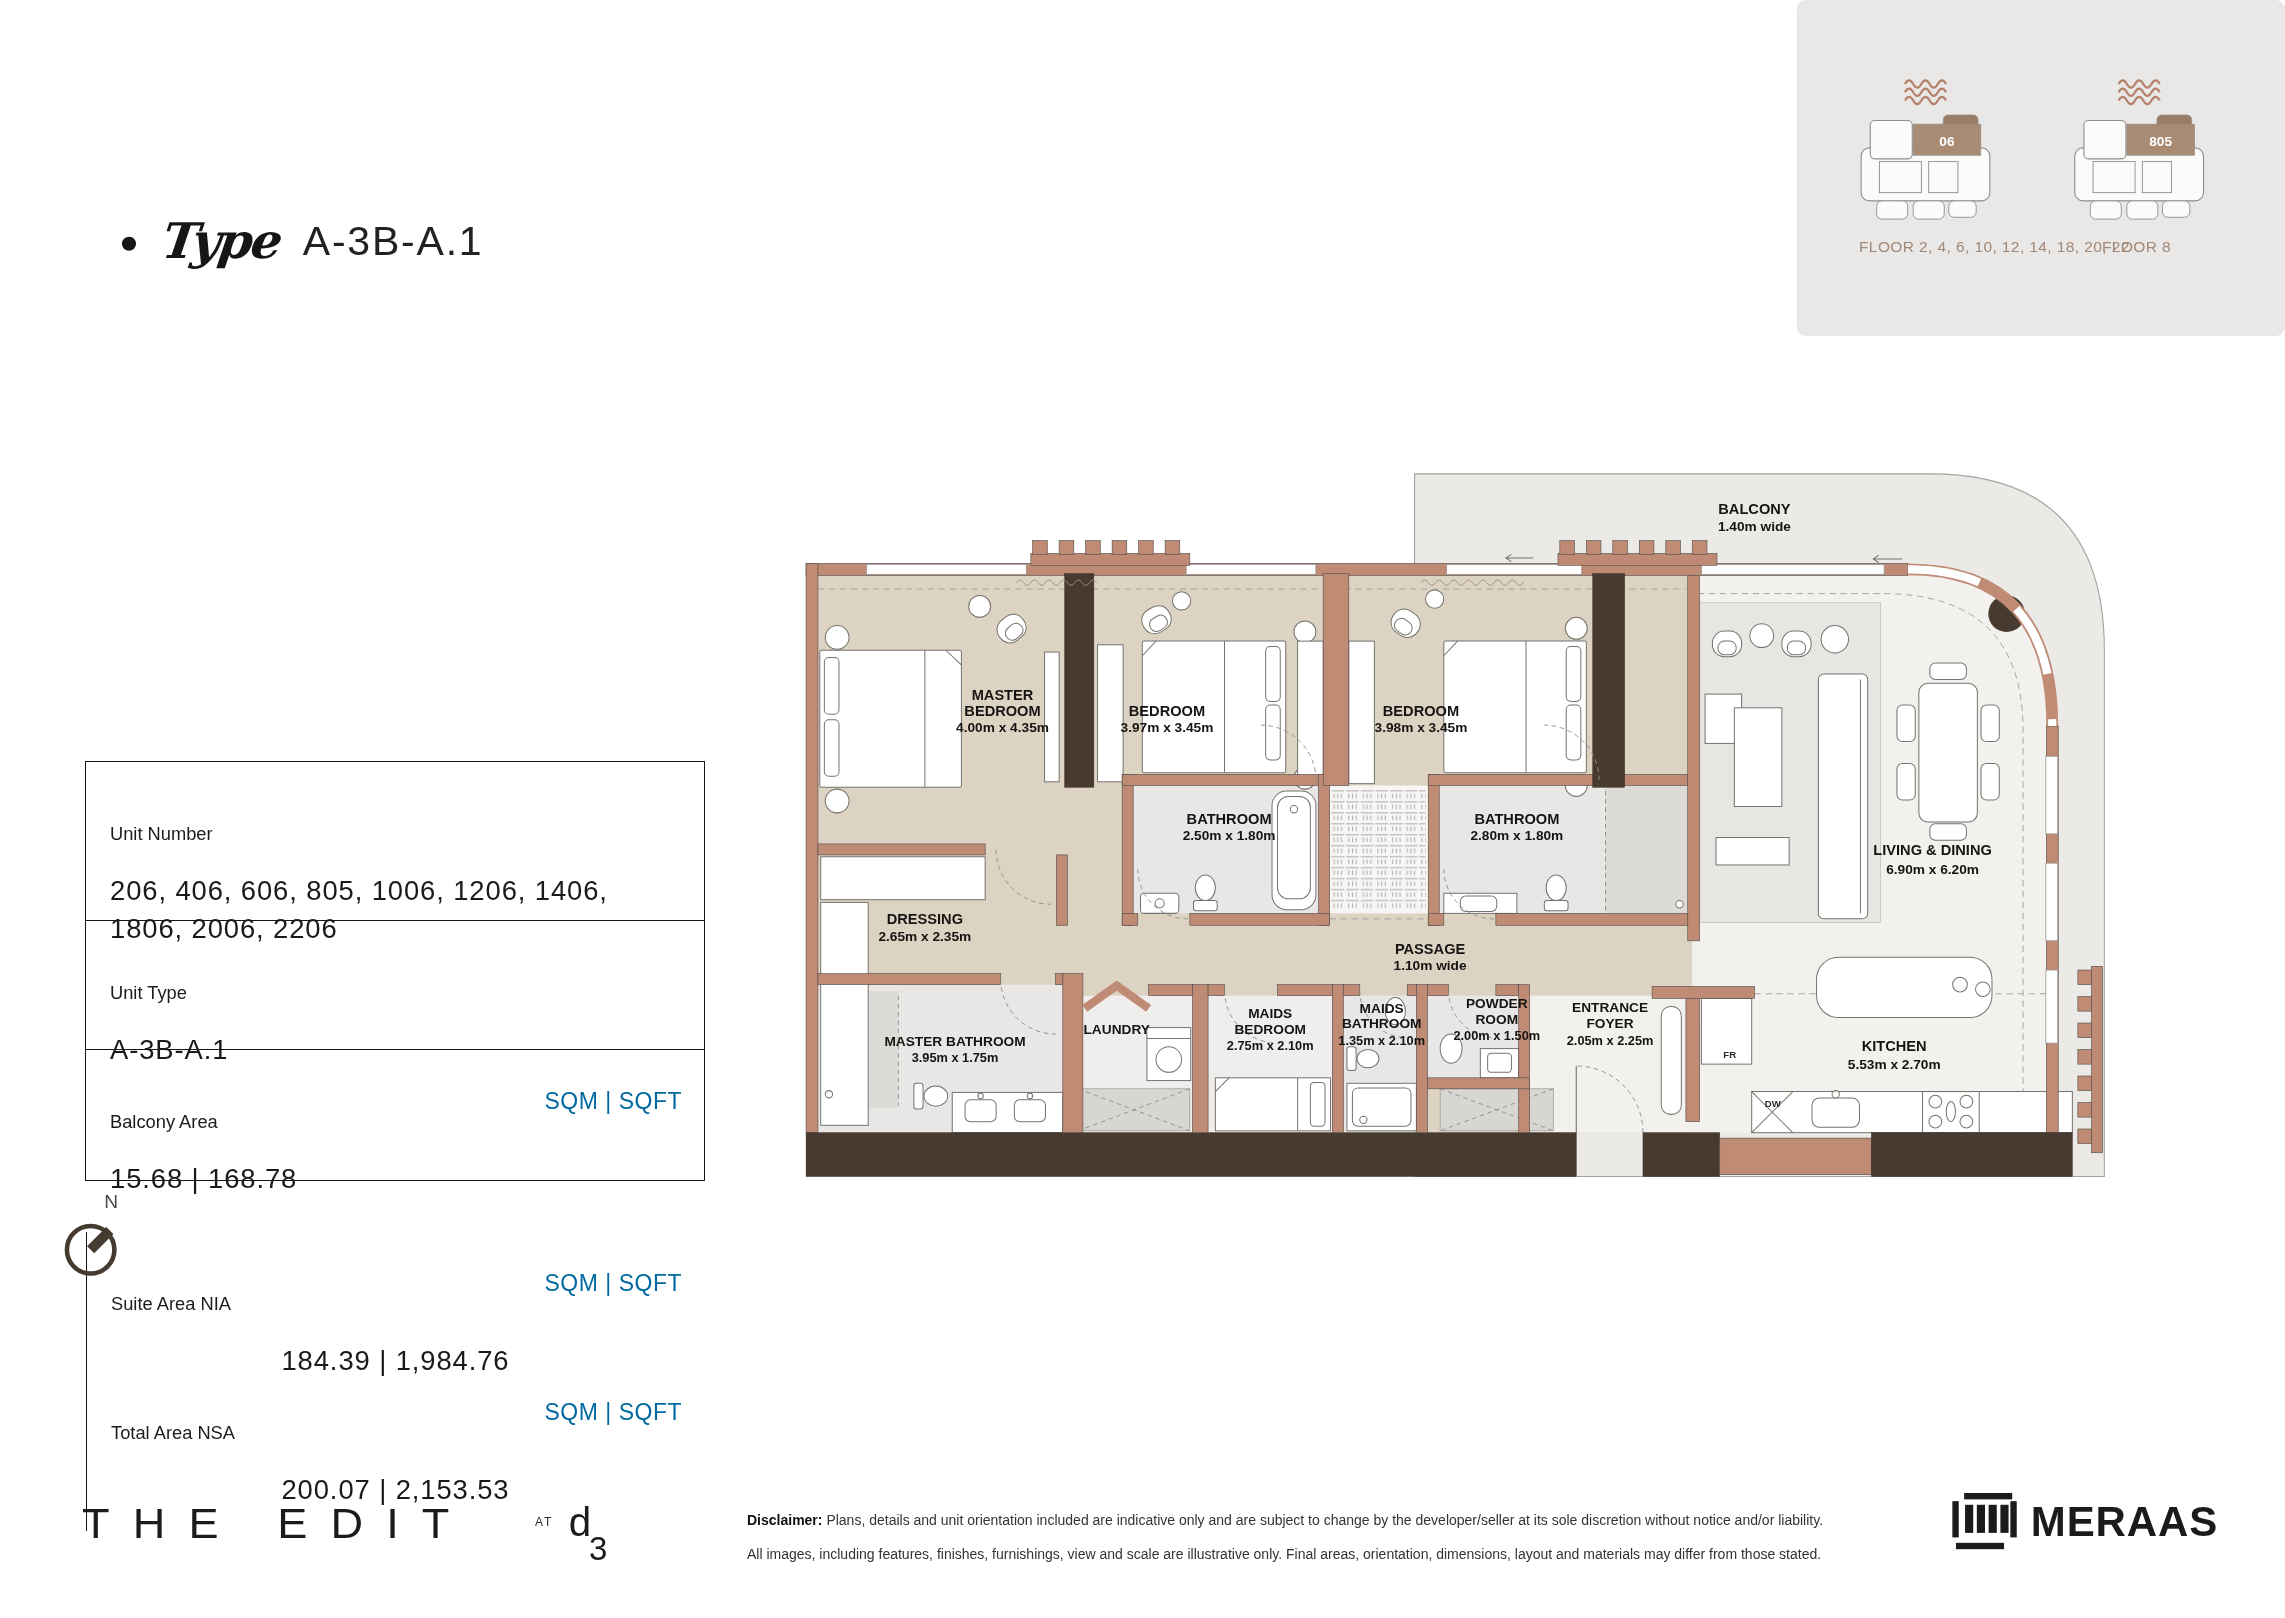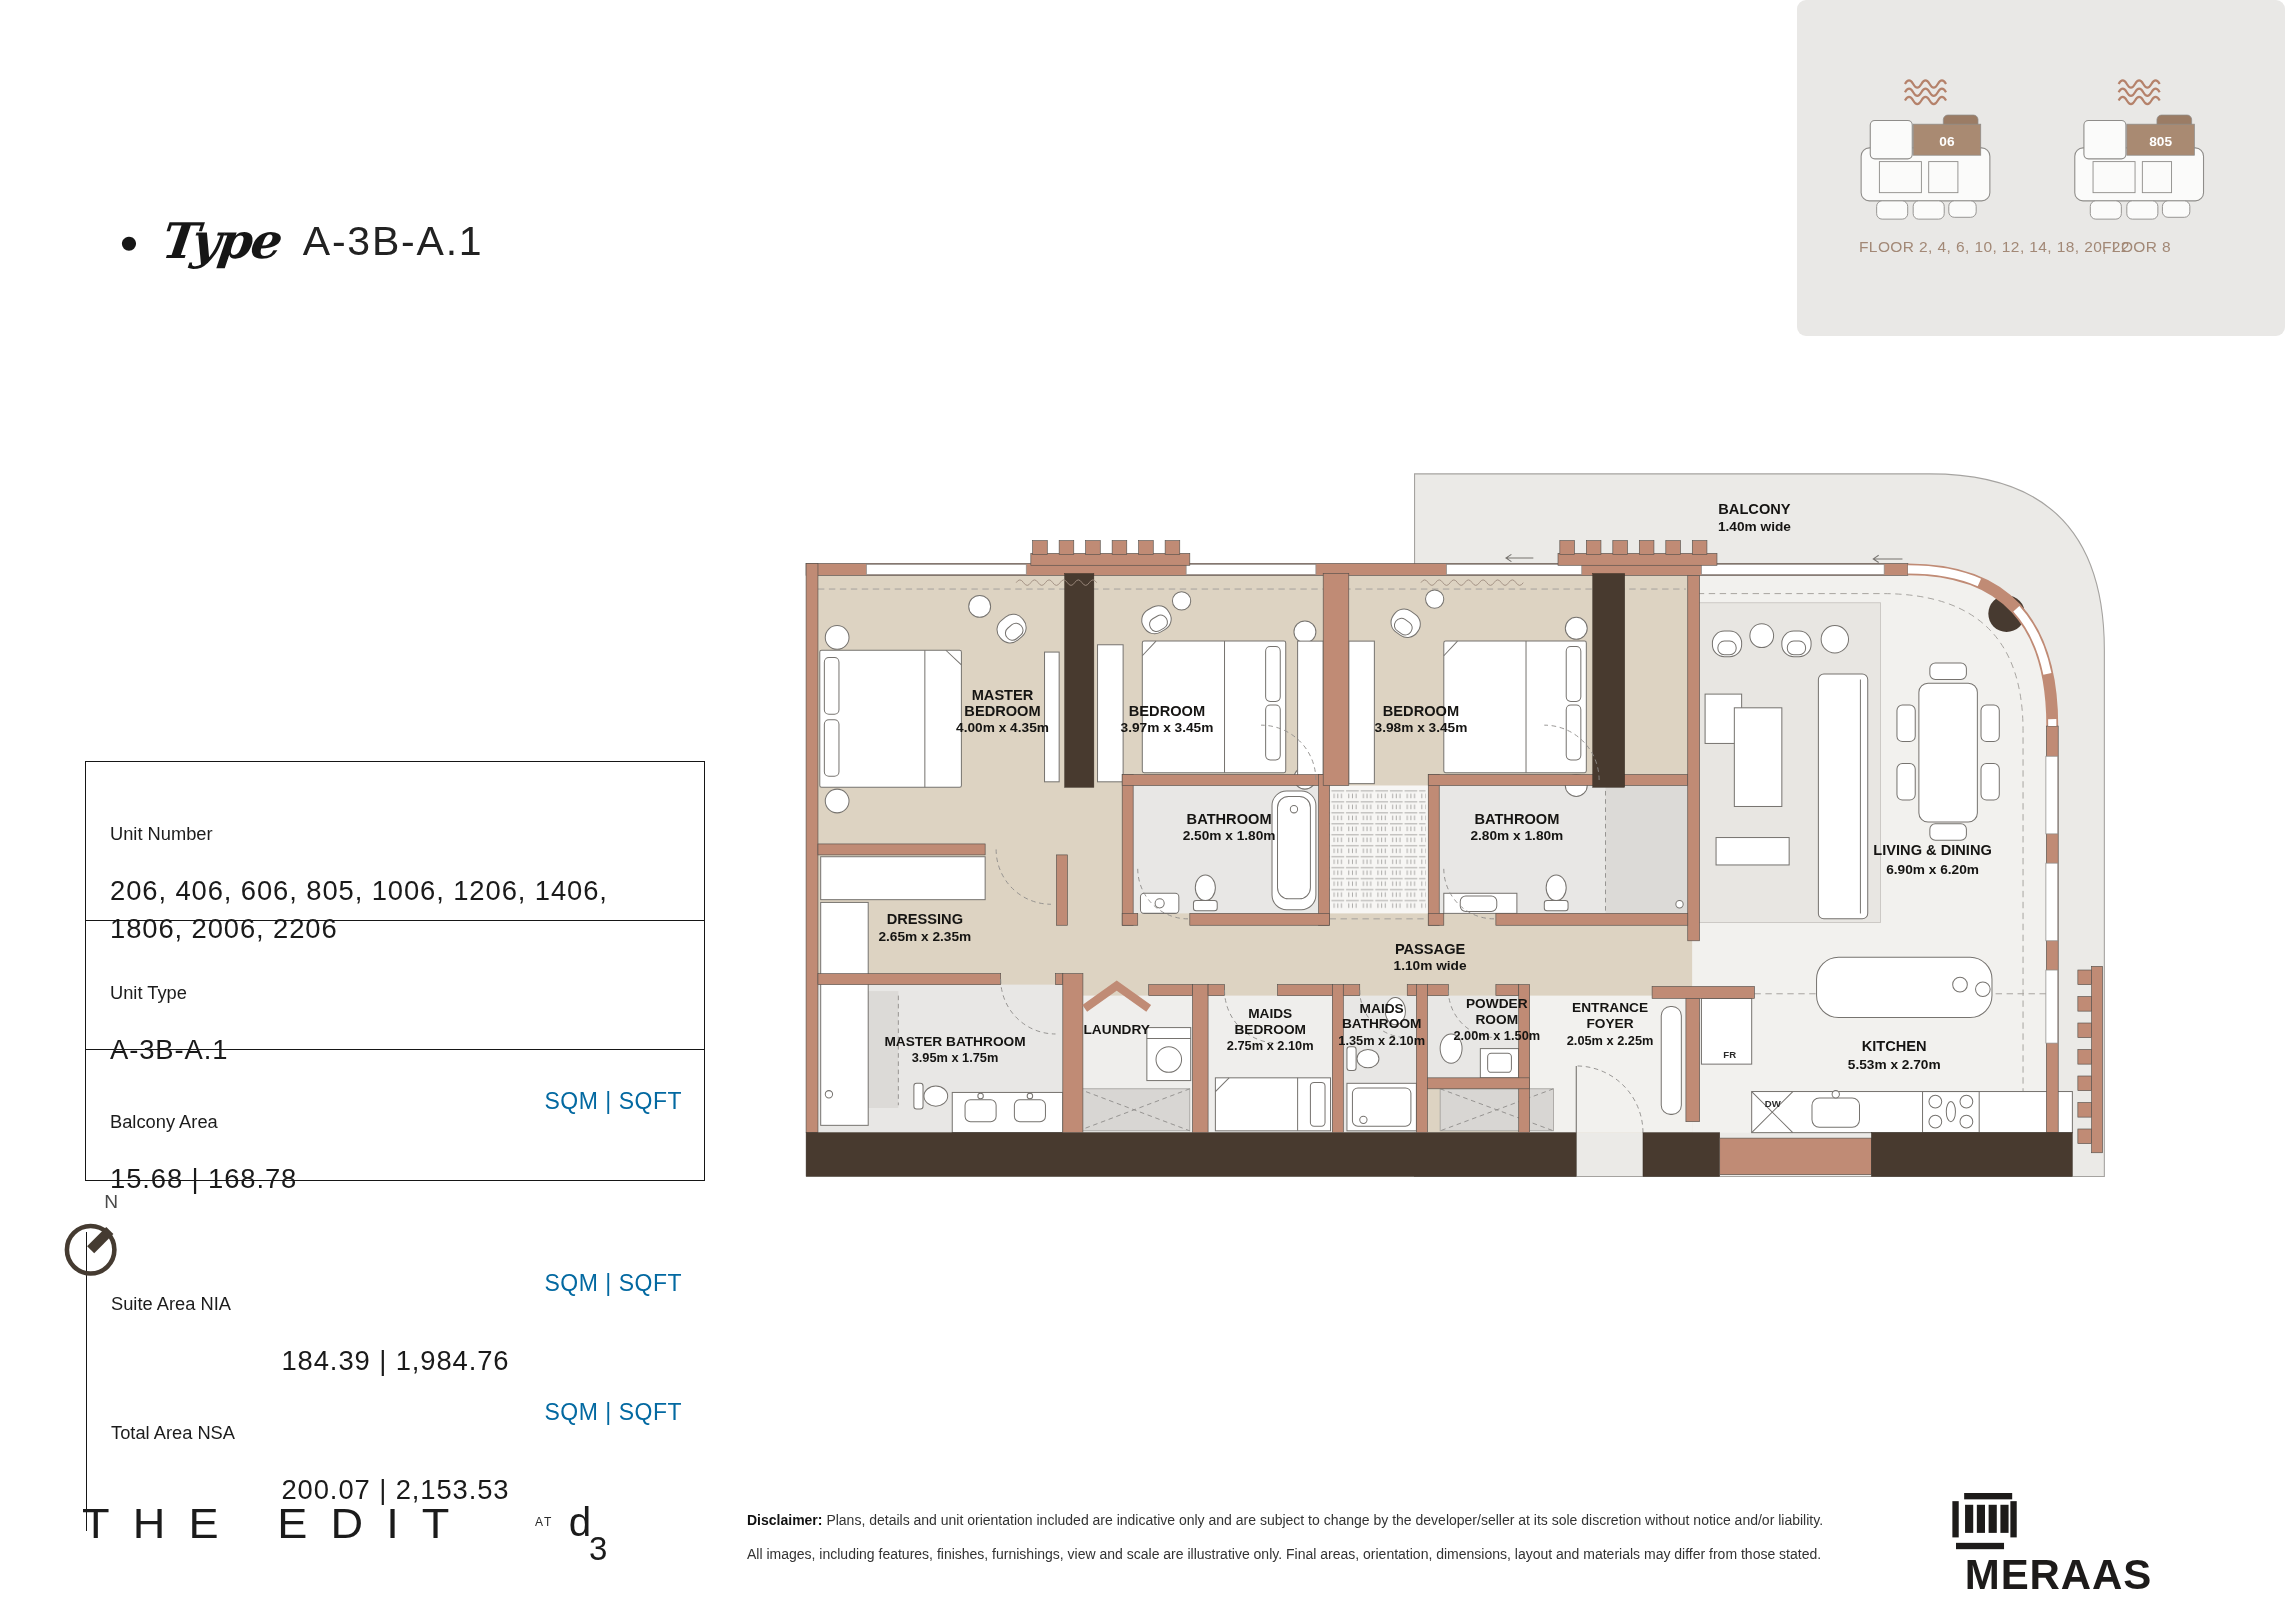--- a/index.html
+++ b/index.html
@@ -47,21 +47,21 @@
   .pl-ds{font-size:14px;font-weight:bold;fill:#151412;text-anchor:middle;}
   .pl-a{font-size:10.5px;font-weight:bold;fill:#2a2a2a;text-anchor:middle;}
   .unit-no{font-size:15px;font-weight:bold;fill:#ffffff;text-anchor:middle;}
   
   .brand{position:absolute;left:82px;top:1499px;font-size:43px;font-weight:400;letter-spacing:22px;
          transform:scaleX(1.05);transform-origin:left center;color:#1b1b1b;white-space:nowrap;}
   .brand-at{position:absolute;left:535px;top:1515px;font-size:12px;letter-spacing:1.8px;color:#2a2a2a;}
   .d3-logo{position:absolute;left:567px;top:1499px;}
   .disclaimer{position:absolute;left:747px;top:1503px;font-size:14px;line-height:34px;color:#333;white-space:nowrap;}
   .disclaimer b{color:#111;}
-  .meraas{position:absolute;left:1952px;top:1493px;display:flex;align-items:flex-start;flex-direction:column;}
+  .meraas{position:absolute;left:1952px;top:1493px;display:flex;align-items:center;}
   .meraas-text{font-size:42px;font-weight:bold;letter-spacing:0.9px;color:#1d1b1a;margin-left:12.8px;}
 </style>
 </head>
 <body>
 
 <div class="page">
 
   <div class="type-row">
     <span class="bullet">●</span>
     <span class="type-script">Type</span>

